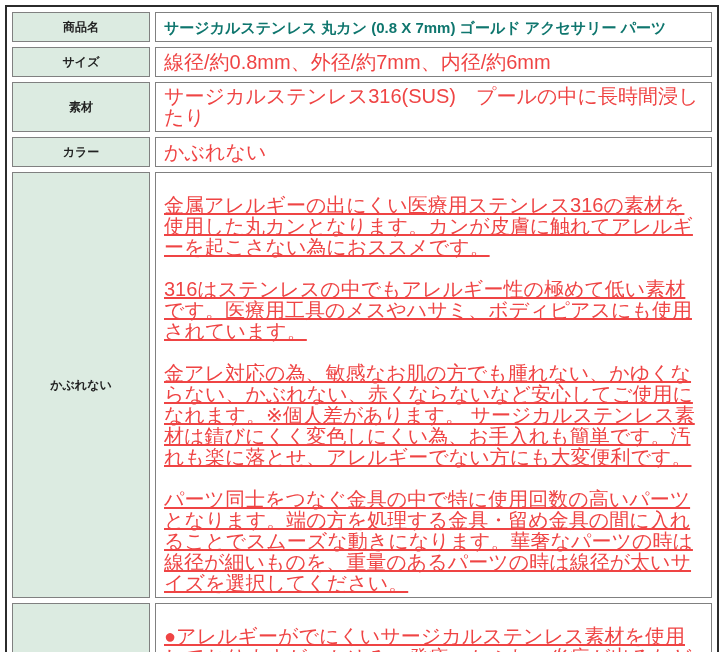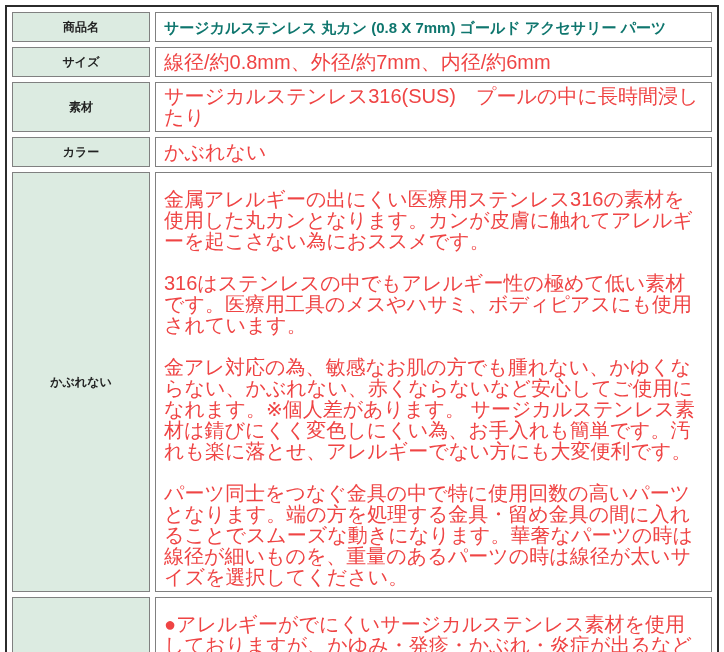--- a/index.html
+++ b/index.html
@@ -42,21 +42,21 @@
     font-size: 20px;
     line-height: 21px;
     color: #ef4444;
     white-space: pre-line;
     vertical-align: middle;
     overflow: hidden;
   }
   tr.r-small td { height: 30px; }
   tr.r-desc td  { height: 288px; }
   tr.r-note td  { height: 140px; }
-  tr.v-top td.value { vertical-align: top; padding-top: 16px; }
+  tr.v-top td.value { vertical-align: top; padding-top: 22px; text-decoration: underline; }
   td.value.bold { font-weight: bold; font-size: 15px; color: #0f766e; }
 </style>
 </head>
 <body>
 
 <table class="spec">
   <tbody>
     <tr class="r-small">
       <td class="label">商品名</td>
       <td class="value bold">サージカルステンレス 丸カン (0.8 X 7mm) ゴールド アクセサリー パーツ</td>

